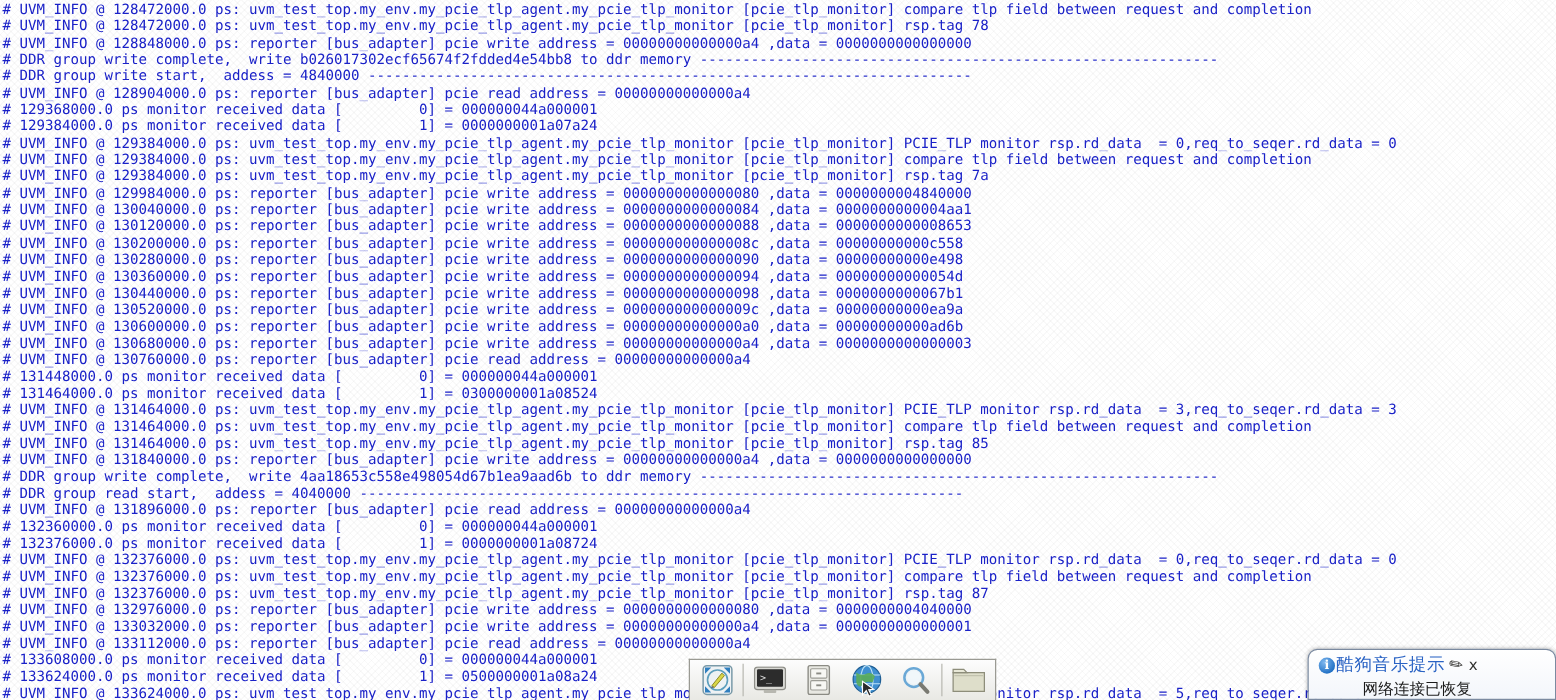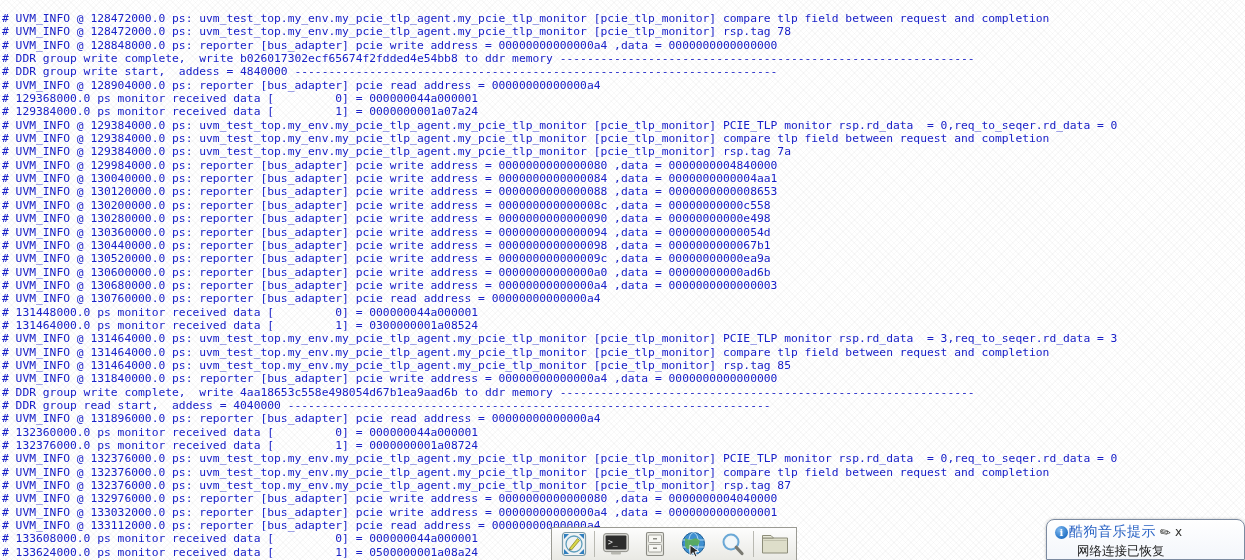--- a/index.html
+++ b/index.html
@@ -24,21 +24,21 @@
     left: 0;
     top: 0;
     width: 1245px;
     height: 560px;
     font-family: "DejaVu Sans Mono", "Liberation Mono", monospace;
     font-size: 11.3px;
     line-height: 13.35px;
     color: #1a21c8;
     white-space: pre;
     letter-spacing: 0px;
-    padding-top: 12px;
+    padding-top: 1px;
     box-sizing: border-box;
   }
   #console .ln {
     height: 13.35px;
     padding-left: 2px;
     white-space: pre;
     overflow: hidden;
   }
 
   
@@ -97,21 +97,21 @@
   #toast-title {
     font-size: 14px;
     color: #2a63c4;
     margin-left: 1px;
     white-space: nowrap;
     letter-spacing: 0.5px;
   }
   #toast-body {
     font-size: 12.5px;
     color: #1b1b1b;
-    padding: 3px 0 0 30px;
+    padding: 3px 0 0 43px;
     white-space: nowrap;
   }
   .toast-ctl {
     font-family: "DejaVu Sans", "Liberation Sans", sans-serif;
     font-size: 12px;
     color: #30302e;
     margin-left: 4px;
     line-height: 1;
   }
   #toast-pin { transform: rotate(-35deg); display: inline-block; font-size: 13px; }

